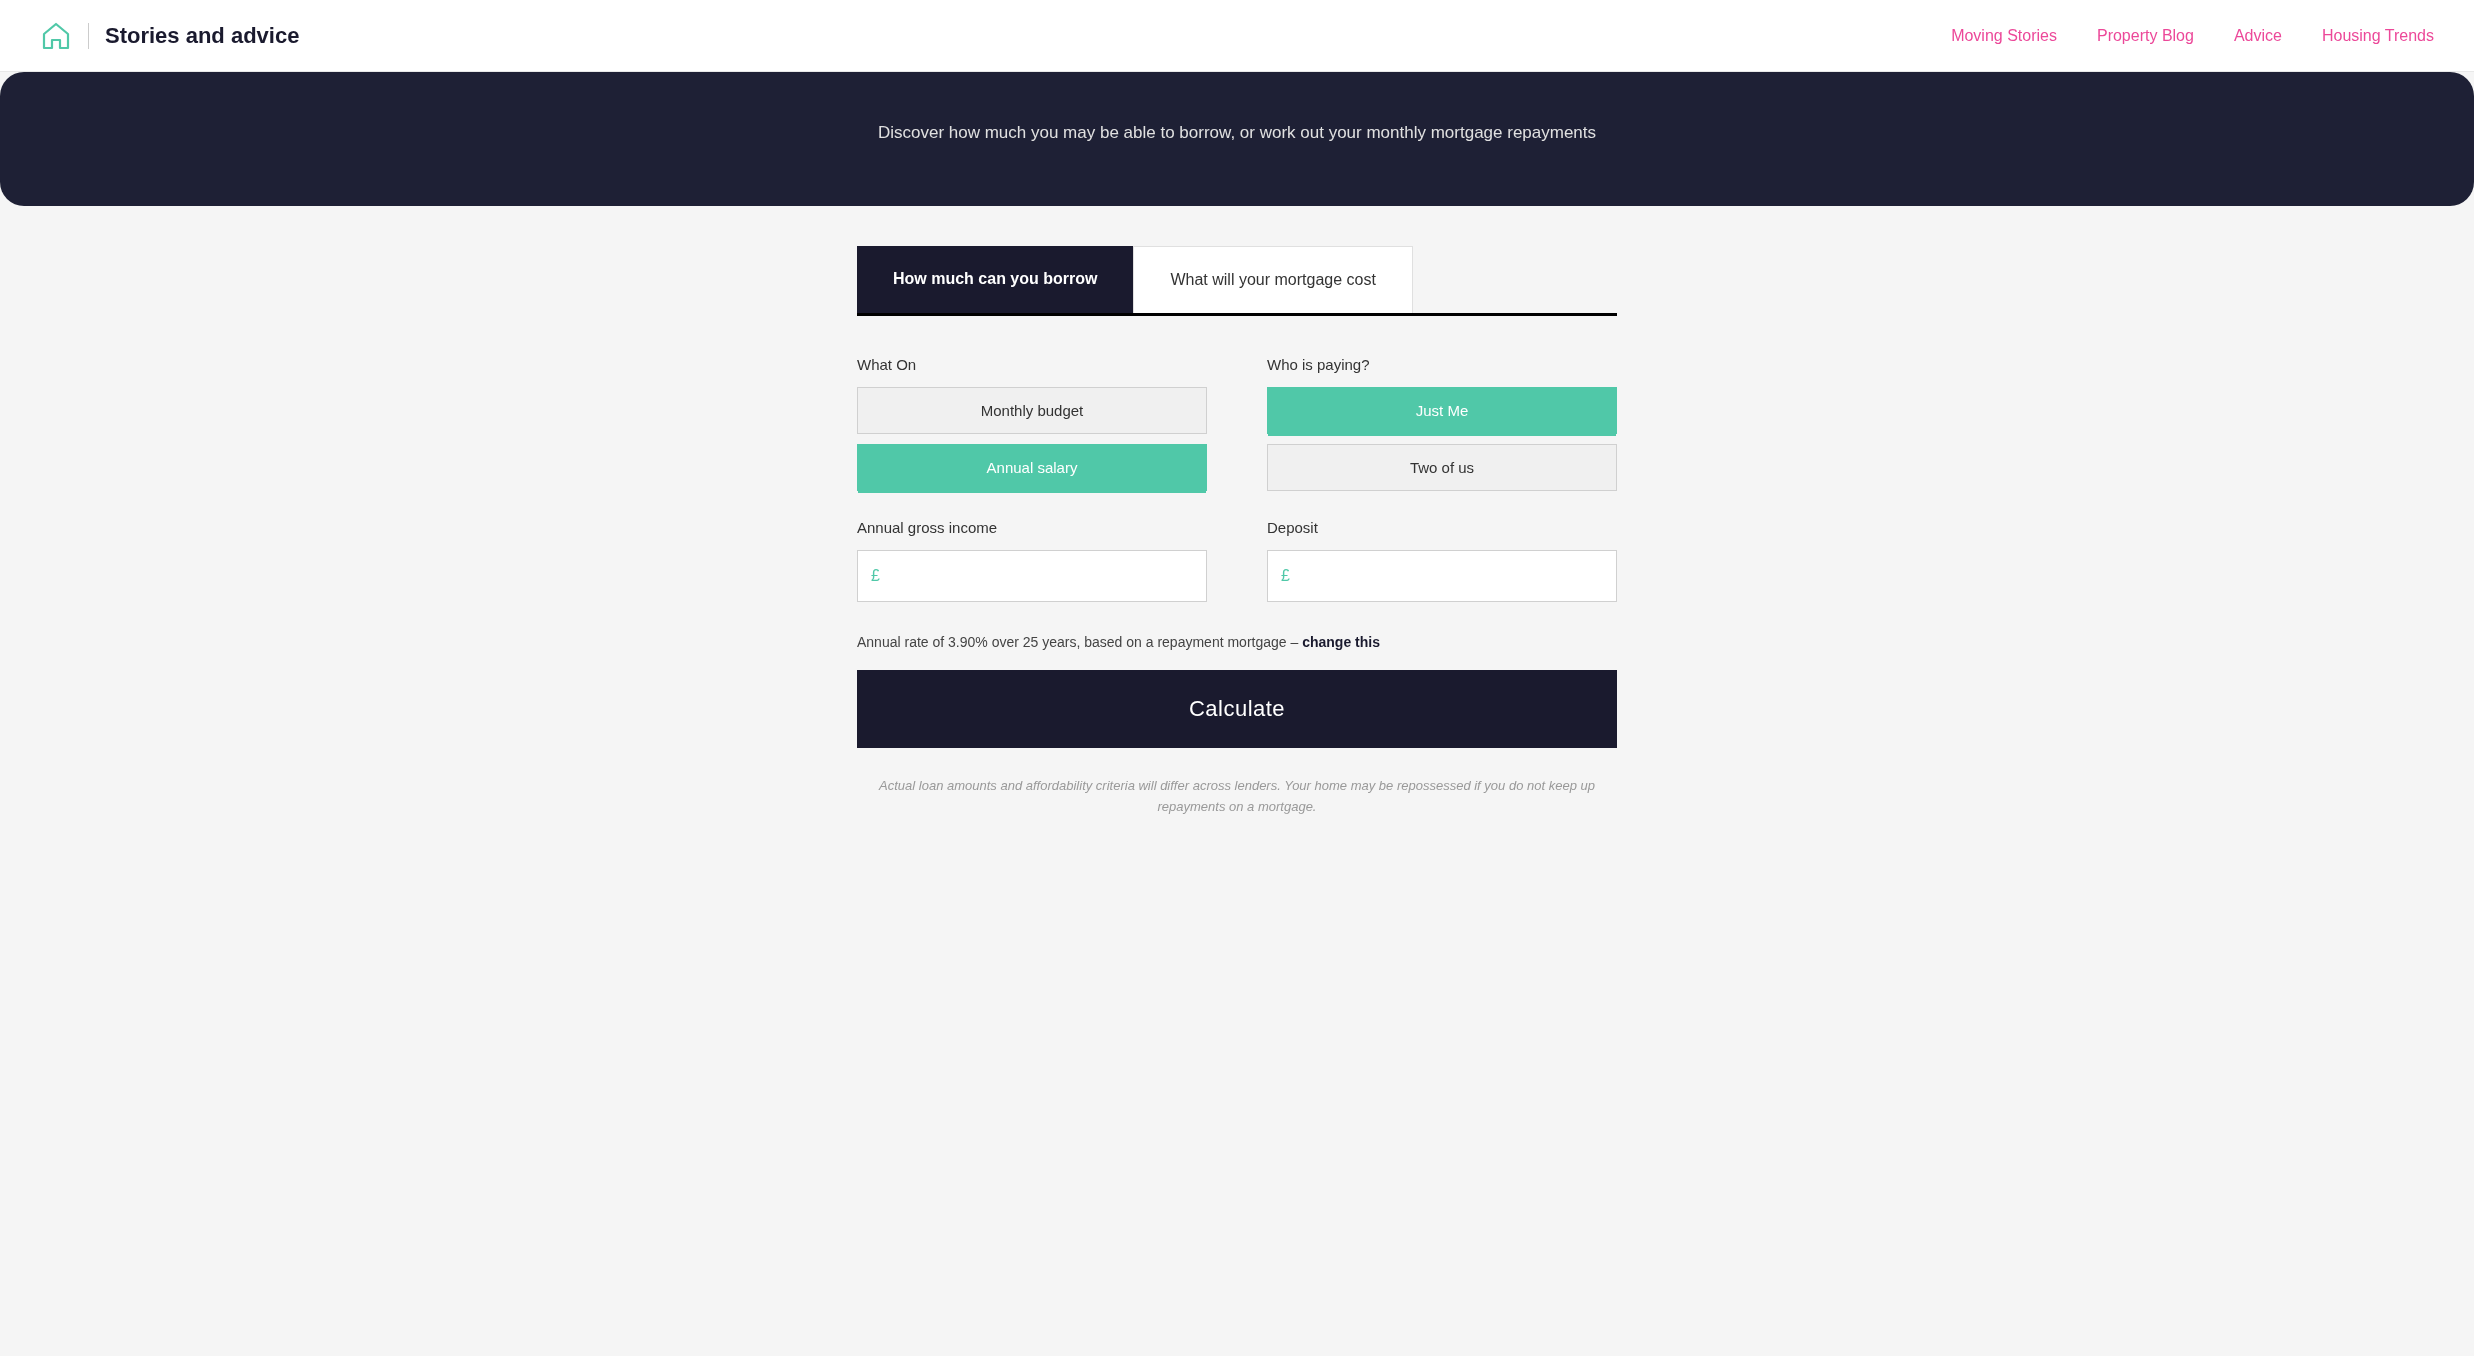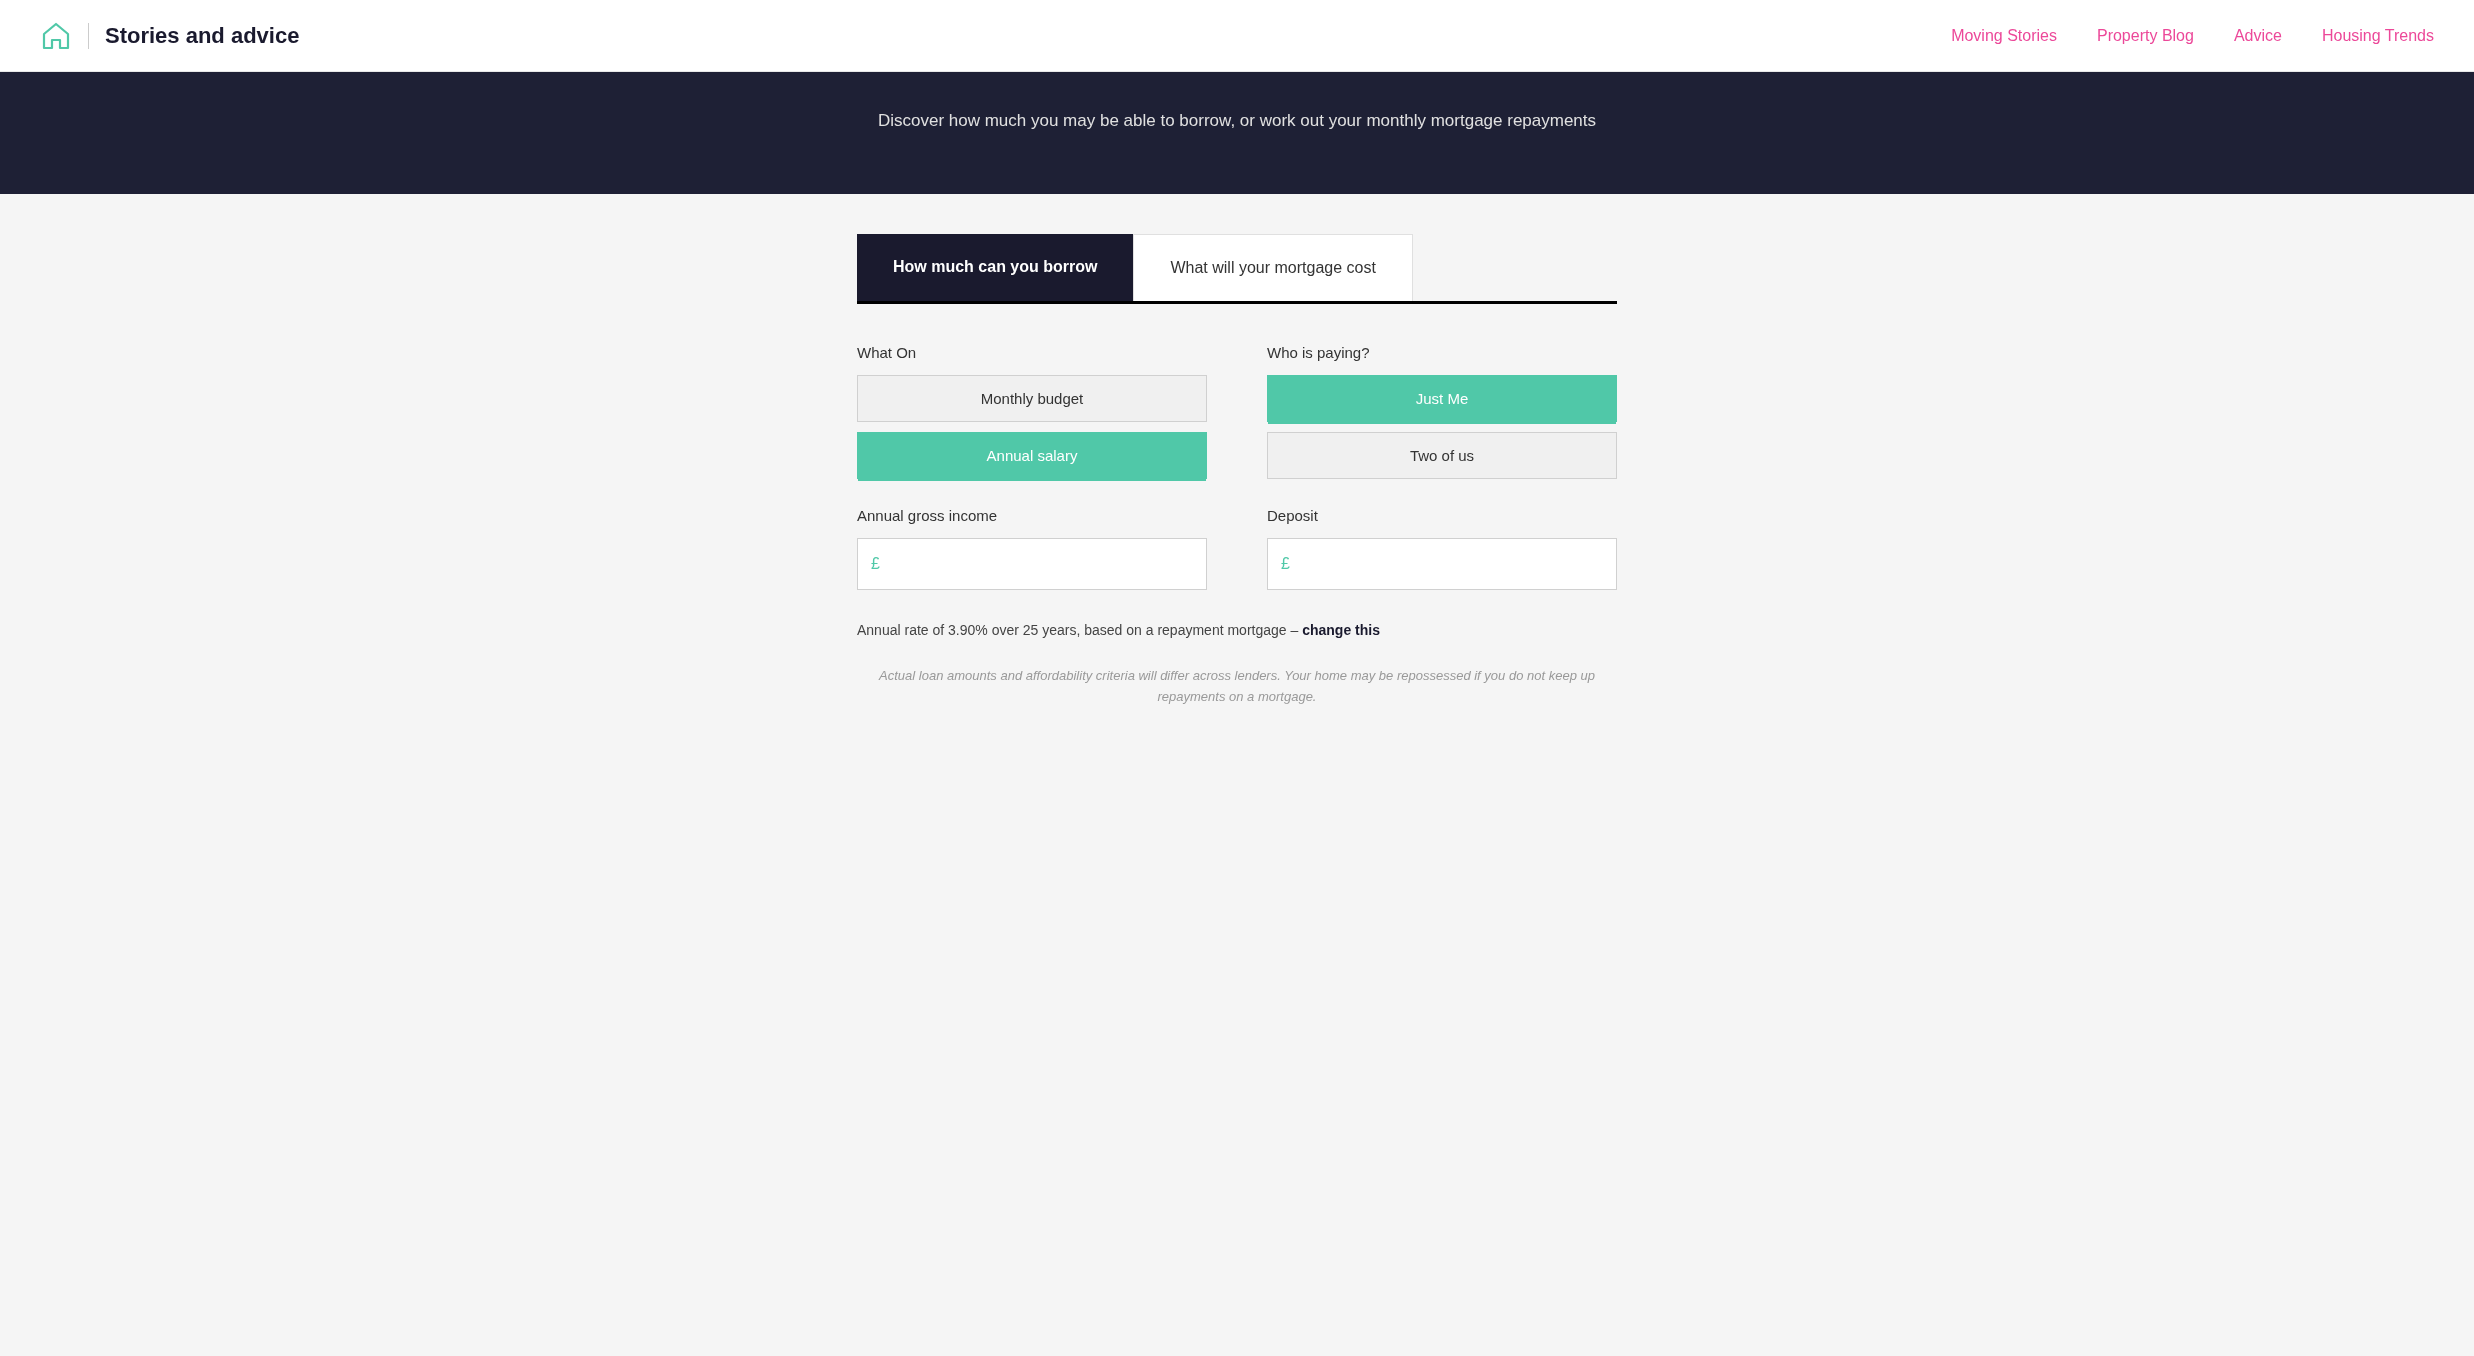--- a/index.html
+++ b/index.html
@@ -57,21 +57,22 @@
       color: #ec4899;
       text-decoration: none;
       cursor: pointer;
     }
 
     
     .dark-banner {
       background: #1e2035;
       color: #fff;
       text-align: center;
-      padding: 36px 40px 60px;
+      padding: 48px 40px 60px;
+      border-radius: 24px;
     }
 
     .dark-banner p {
       font-size: 17px;
       color: #e0e0e0;
       line-height: 1.5;
     }
 
     
     .main-content {
@@ -311,19 +312,20 @@
         </div>
       </div>
     </div>
 
     
     <p class="rate-info">
       <span>Annual rate of 3.90% over 25 years, based on a repayment mortgage – </span><a>change this</a>
     </p>
 
     
+    <button class="calculate-btn">Calculate</button>
 
     
     <p class="disclaimer">Actual loan amounts and affordability criteria will differ across lenders. Your home may be
 repossessed if you do not keep up repayments on a mortgage.</p>
 
   </div>
 </div>
 
 </body></html>

